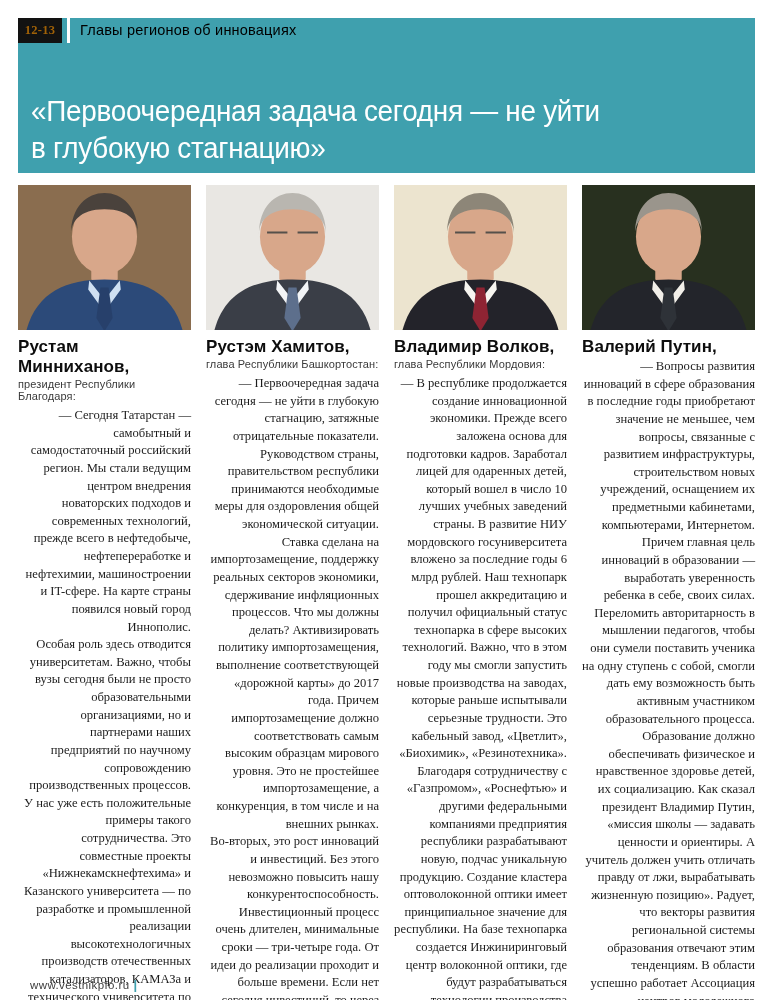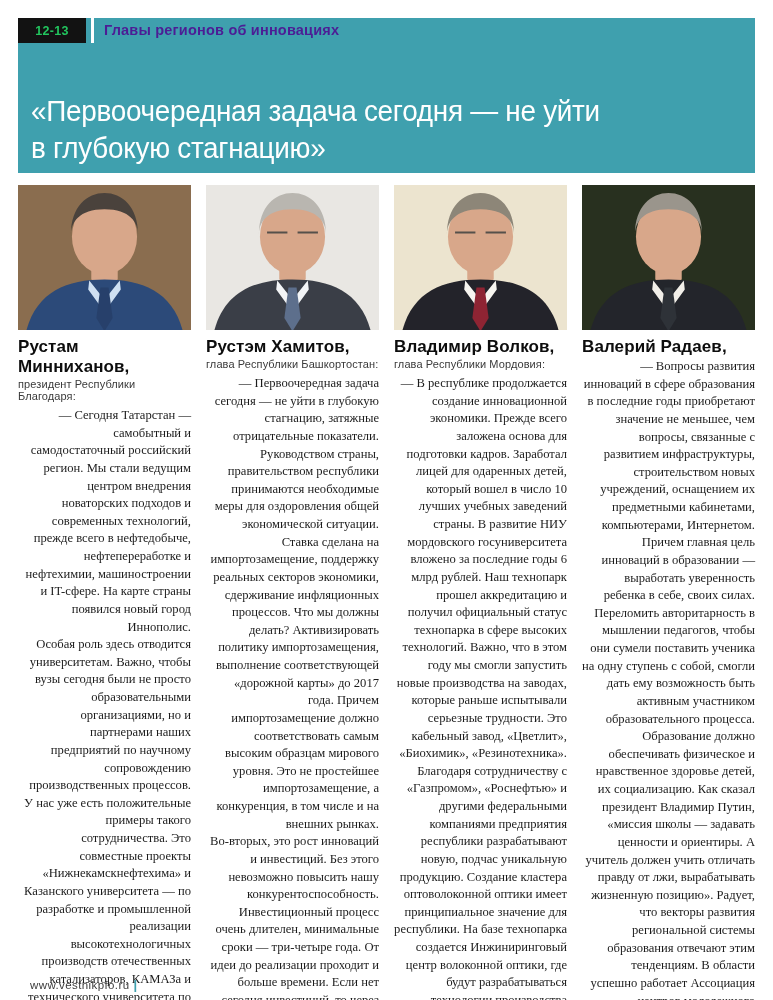--- a/index.html
+++ b/index.html
@@ -16,29 +16,28 @@
     font-family:"Liberation Sans",sans-serif;
     color:var(--body_text);
   }
   
   .banner{
     position:absolute;left:18px;top:18px;width:737px;height:155px;
     background:var(--teal);
   }
   .kicker{display:flex;align-items:stretch;height:25px;}
   .pagenum{
-    background:var(--pagenum_box);color:#22c55e;
-    width:68px;display:flex;align-items:center;justify-content:center;
-    font-weight:bold;font-size:12.5px;letter-spacing:.3px;
+    background:var(--pagenum_box);color:#a16207;
+    width:44px;display:flex;align-items:center;justify-content:center;
+    font-weight:bold;font-size:12.5px;letter-spacing:.3px;font-family:Liberation Serif, serif;
   }
   .kdiv{width:3px;background:#ffffff;margin-left:5px;}
   .ktitle{
-    color:#4c1d95;font-size:14.5px;line-height:25px;padding-left:10px;
+    color:#000000;font-size:14.5px;line-height:25px;padding-left:10px;
     letter-spacing:.2px;
-    font-weight:bold;
   }
   .quote{
     position:absolute;left:13px;bottom:6px;color:#fff;
     font-size:30px;line-height:1.23;font-weight:400;
     transform:scaleX(.93);transform-origin:left bottom;
     letter-spacing:-.3px;white-space:nowrap;
   }
   
   .cols{
     position:absolute;left:18px;top:185px;width:737px;
@@ -152,21 +151,21 @@
         <svg viewBox="0 0 170 145" preserveAspectRatio="xMidYMid slice" aria-hidden="true">
           <rect class="bg" width="170" height="145"></rect>
           <rect class="skin" x="72" y="66" width="26" height="36" rx="9"></rect>
           <path class="suit" d="M8,145 C18,106 48,94 85,94 C122,94 152,106 162,145 Z"></path>
           <polygon class="shirt" points="70,95 85,114 100,95 101,104 85,126 69,104"></polygon>
           <polygon class="tie" points="81,102 89,102 93,132 85,145 77,132"></polygon>
           <ellipse class="skin" cx="85" cy="52" rx="32" ry="37"></ellipse>
           <path class="hair" d="M52,50 C52,22 68,9 85,9 C102,9 118,22 118,50 C118,38 110,25 85,25 C60,25 52,38 52,50 Z"></path>
         </svg>
       </div>
-      <h3>Валерий Радаев,</h3>
+      <h3>Валерий Путин,</h3>
       <p>— Вопросы развития инноваций в сфере образования в последние годы приобретают значение не меньшее, чем вопросы, связанные с развитием инфраструктуры, строительством новых учреждений, оснащением их предметными кабинетами, компьютерами, Интернетом. Причем главная цель инноваций в образовании — выработать уверенность ребенка в себе, своих силах. Переломить авторитарность в мышлении педагогов, чтобы они сумели поставить ученика на одну ступень с собой, смогли дать ему возможность быть активным участником образовательного процесса. Образование должно обеспечивать физическое и нравственное здоровье детей, их социализацию. Как сказал президент Владимир Путин, «миссия школы — задавать ценности и ориентиры. А учитель должен учить отличать правду от лжи, вырабатывать жизненную позицию». Радует, что векторы развития региональной системы образования отвечают этим тенденциям. В области успешно работает Ассоциация центров молодежного инновационного творчества. Нужно только, чтобы школы активнее налаживали сотрудничество с этой организацией.</p>
     </article>
 
   </div>
 
   <div class="footer">
     <span>www.vestnikpfo.ru</span><span class="pipe">|</span>
   </div>
 
 </div>

